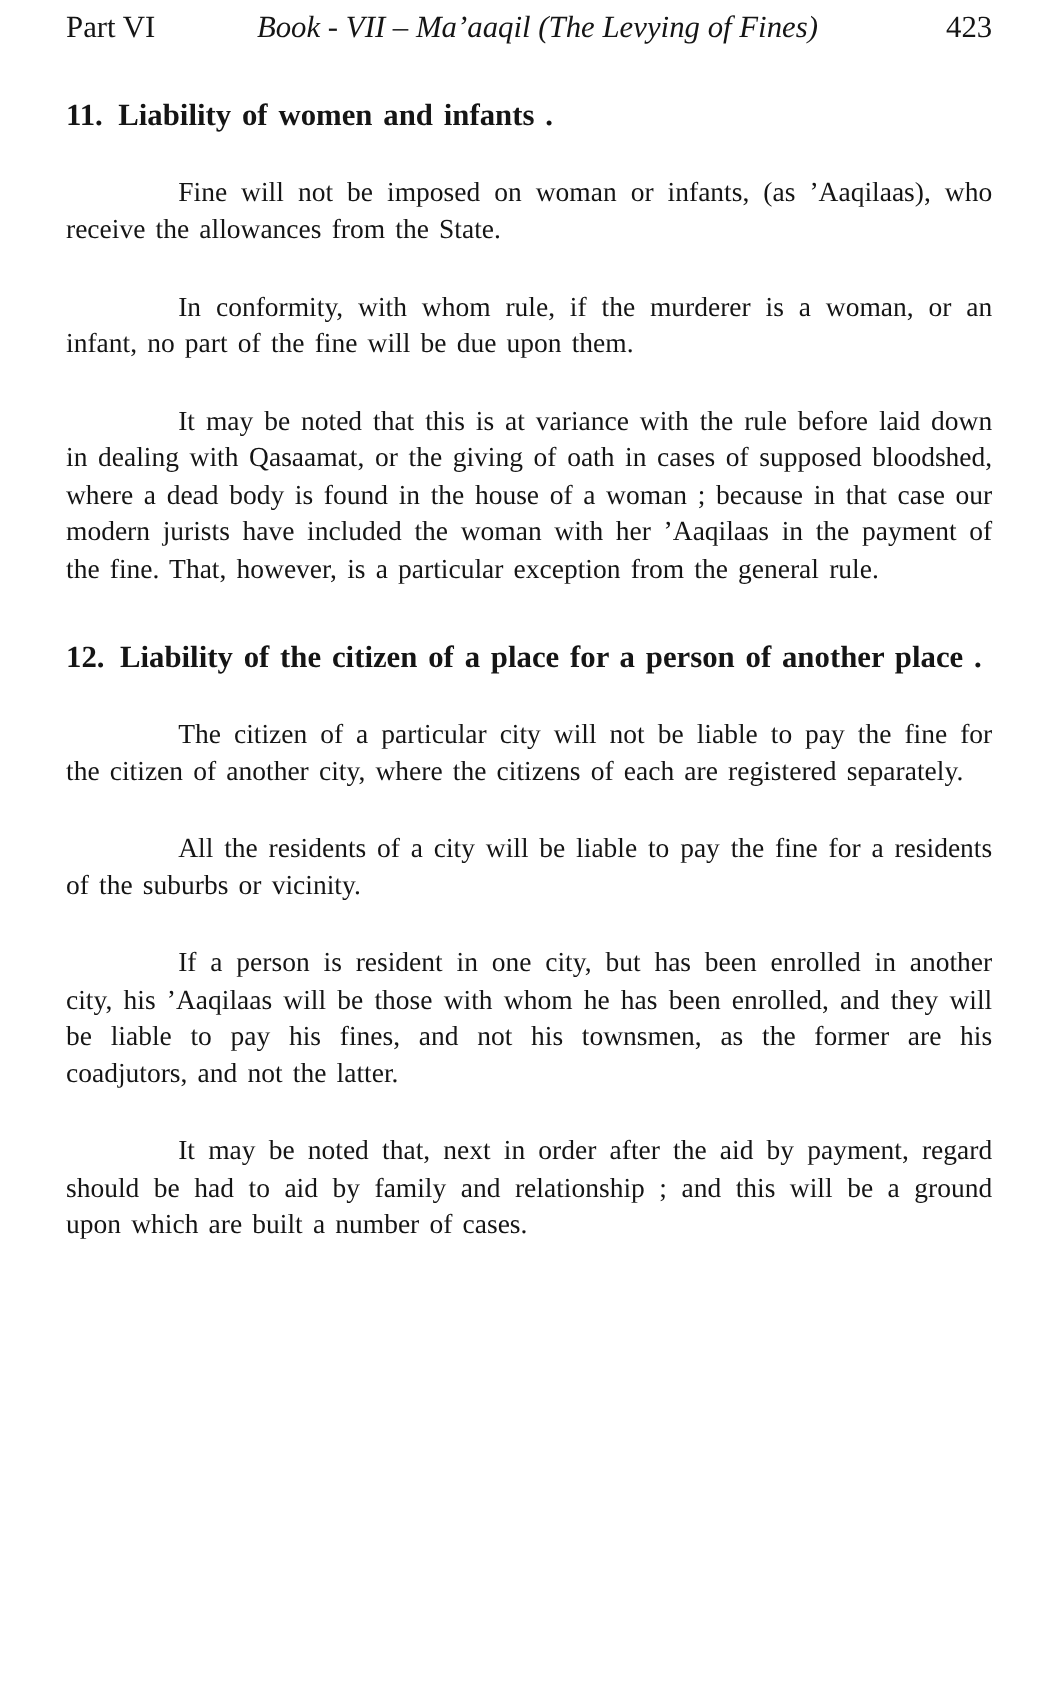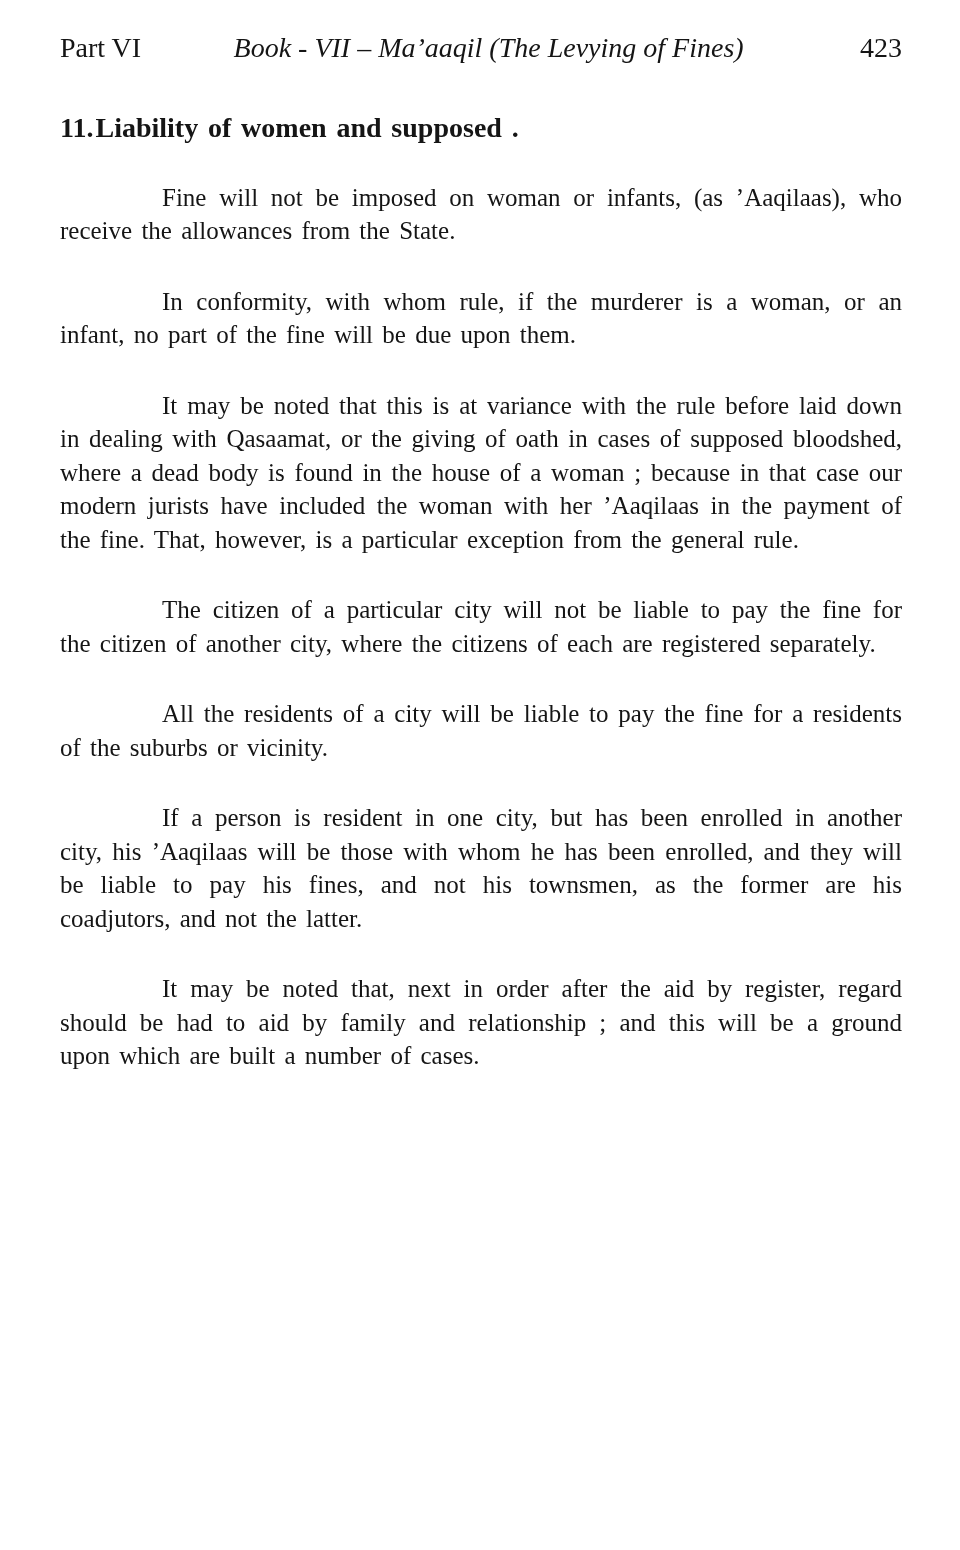--- a/index.html
+++ b/index.html
@@ -30,36 +30,35 @@
   }
   .page-header .part {
     white-space: nowrap;
   }
   .page-header .book-title {
     font-style: italic;
     flex: 1;
     text-align: center;
     padding: 0 20px;
     white-space: nowrap;
-    margin-top: 22px;
   }
   .page-header .page-num {
     white-space: nowrap;
     margin-left: 24px;
   }
   h2.sec-heading {
     font-size: 28px;
     font-weight: bold;
     text-align: justify;
     line-height: 1.32;
     margin: 46px 0 34px 0;
     word-spacing: 0.10em;
   }
   h2.sec-heading .sec-num {
-    margin-right: 2px;
+    margin-right: 14px;
   }
   p.body-para {
     font-size: 25px;
     line-height: 1.34;
     text-align: justify;
     text-indent: 102px;
     margin: 0 0 37px 0;
     word-spacing: 0.12em;
   }
   section { margin: 0; }
@@ -70,33 +69,36 @@
 <div class="page">
 
   <header class="page-header">
     <span class="part">Part VI</span>
     <span class="book-title">Book - VII – Ma’aaqil (The Levying of Fines)</span>
     <span class="page-num">423</span>
   </header>
 
   <section>
     <h2 class="sec-heading">
-      <span class="sec-num">11.</span><span class="sec-title">Liability of women and supposed .</span>
+      <span class="sec-num">11.</span><span class="sec-title">Liability of women and infants .</span>
     </h2>
     <p class="body-para">Fine will not be imposed on woman or infants, (as ’Aaqilaas), who receive the allowances from the State.</p>
     <p class="body-para">In conformity, with whom rule, if the murderer is a woman, or an infant, no part of the fine will be due upon them.</p>
     <p class="body-para">It may be noted that this is at variance with the rule before laid down in dealing with Qasaamat, or the giving of oath in cases of supposed bloodshed, where a dead body is found in the house of a woman ; because in that case our modern jurists have included the woman with her ’Aaqilaas in the payment of the fine. That, however, is a particular exception from the general rule.</p>
   </section>
 
   <section>
+    <h2 class="sec-heading">
+      <span class="sec-num">12.</span><span class="sec-title">Liability of the citizen of a place for a person of another place .</span>
+    </h2>
     <p class="body-para">The citizen of a particular city will not be liable to pay the fine for the citizen of another city, where the citizens of each are registered separately.</p>
   </section>
 
   <section>
     <p class="body-para">All the residents of a city will be liable to pay the fine for a residents of the suburbs or vicinity.</p>
   </section>
 
   <section>
     <p class="body-para">If a person is resident in one city, but has been enrolled in another city, his ’Aaqilaas will be those with whom he  has been enrolled,  and they  will be liable to pay his fines, and not his townsmen, as the former are his coadjutors, and not the latter.</p>
-    <p class="body-para">It may be noted that, next in order after the aid by register, regard should be had to aid by family and relationship ; and this will be a ground upon which are built a number of cases.</p>
+    <p class="body-para">It may be noted that, next in order after the aid by payment, regard should be had to aid by family and relationship ; and this will be a ground upon which are built a number of cases.</p>
   </section>
 
 </div>
 
 </body></html>

